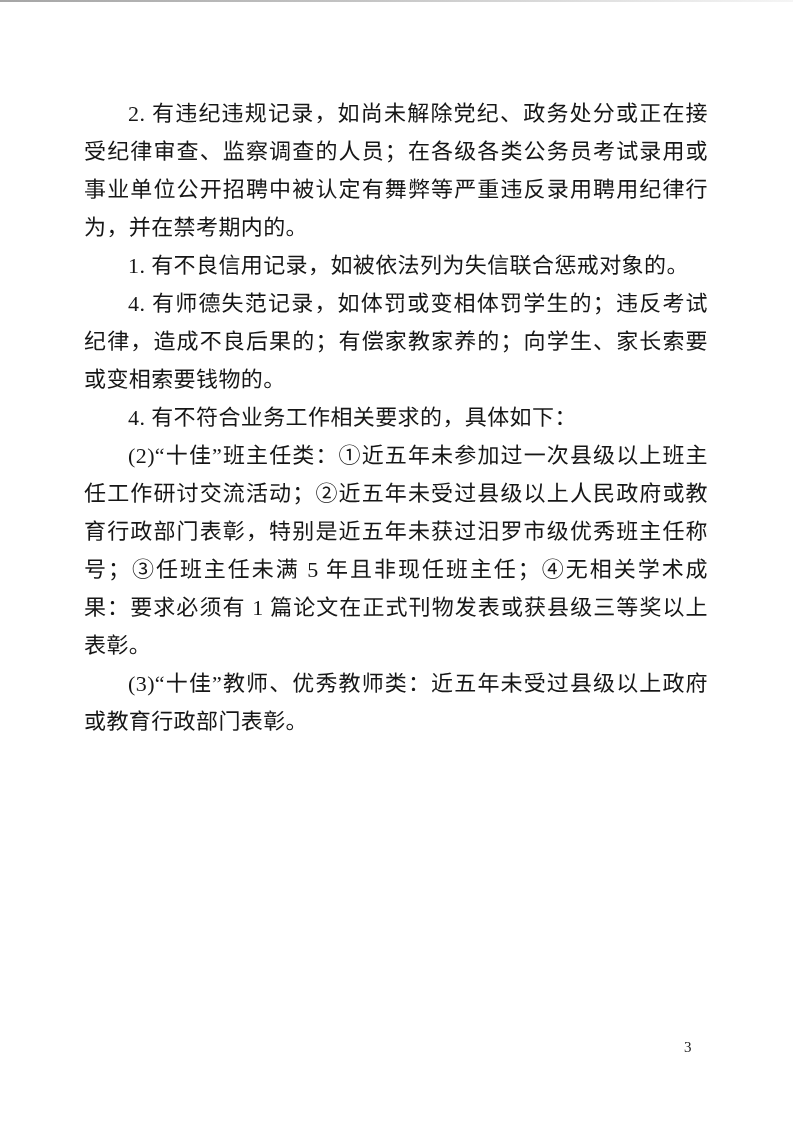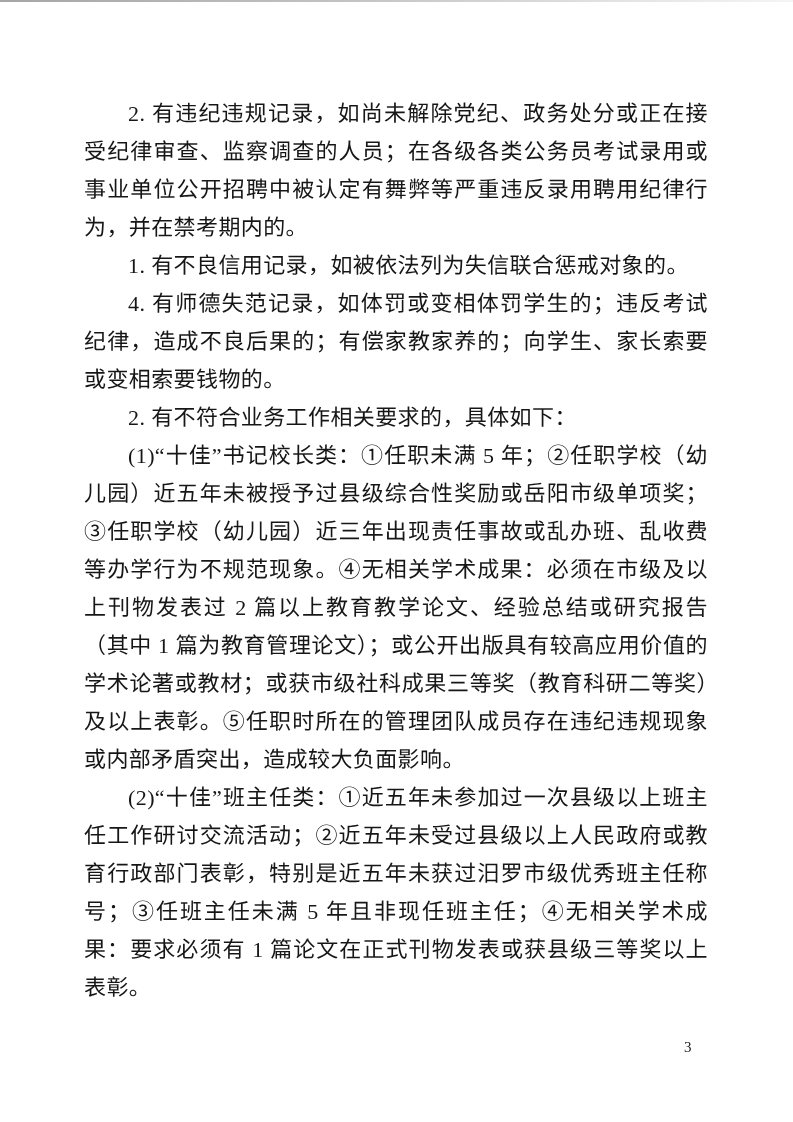--- a/index.html
+++ b/index.html
@@ -53,19 +53,19 @@
 </head>
 <body>
 
 <div class="page">
   <div class="scan-edge"></div>
 
   <div class="content">
     <p class="para">2. 有违纪违规记录，如尚未解除党纪、政务处分或正在接受纪律审查、监察调查的人员；在各级各类公务员考试录用或事业单位公开招聘中被认定有舞弊等严重违反录用聘用纪律行为，并在禁考期内的。</p>
     <p class="para">1. 有不良信用记录，如被依法列为失信联合惩戒对象的。</p>
     <p class="para">4. 有师德失范记录，如体罚或变相体罚学生的；违反考试纪律，造成不良后果的；有偿家教家养的；向学生、家长索要或变相索要钱物的。</p>
-    <p class="para">2. 有不符合业务工作相关要求的，具体如下：</p>
-    <p class="para">(1)“十佳”书记校长类：①任职未满 5 年；②任职学校（幼儿园）近五年未被授予过县级综合性奖励或岳阳市级单项奖；③任职学校（幼儿园）近三年出现责任事故或乱办班、乱收费等办学行为不规范现象。④无相关学术成果：必须在市级及以上刊物发表过 2 篇以上教育教学论文、经验总结或研究报告（其中 1 篇为教育管理论文）；或公开出版具有较高应用价值的学术论著或教材；或获市级社科成果三等奖（教育科研二等奖）及以上表彰。⑤任职时所在的管理团队成员存在违纪违规现象或内部矛盾突出，造成较大负面影响。</p>
+    <p class="para">4. 有不符合业务工作相关要求的，具体如下：</p>
     <p class="para">(2)“十佳”班主任类：①近五年未参加过一次县级以上班主任工作研讨交流活动；②近五年未受过县级以上人民政府或教育行政部门表彰，特别是近五年未获过汨罗市级优秀班主任称号；③任班主任未满 5 年且非现任班主任；④无相关学术成果：要求必须有 1 篇论文在正式刊物发表或获县级三等奖以上表彰。</p>
+    <p class="para">(3)“十佳”教师、优秀教师类：近五年未受过县级以上政府或教育行政部门表彰。</p>
   </div>
 
   <div class="page-number">3</div>
 </div>
 
 </body></html>

